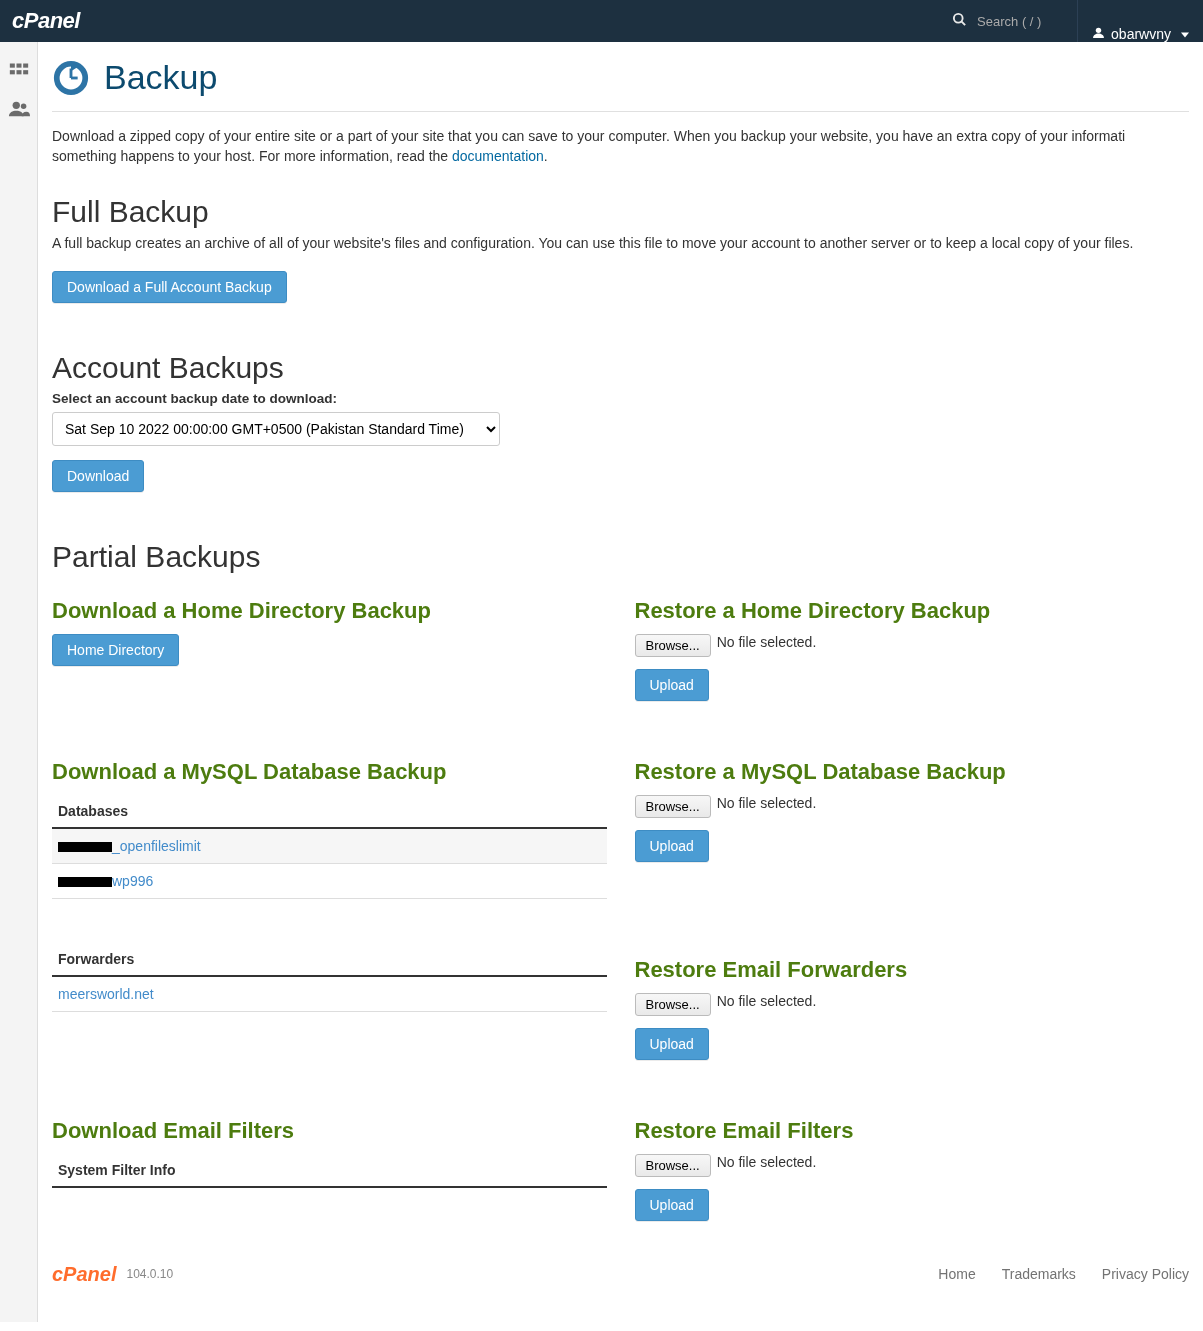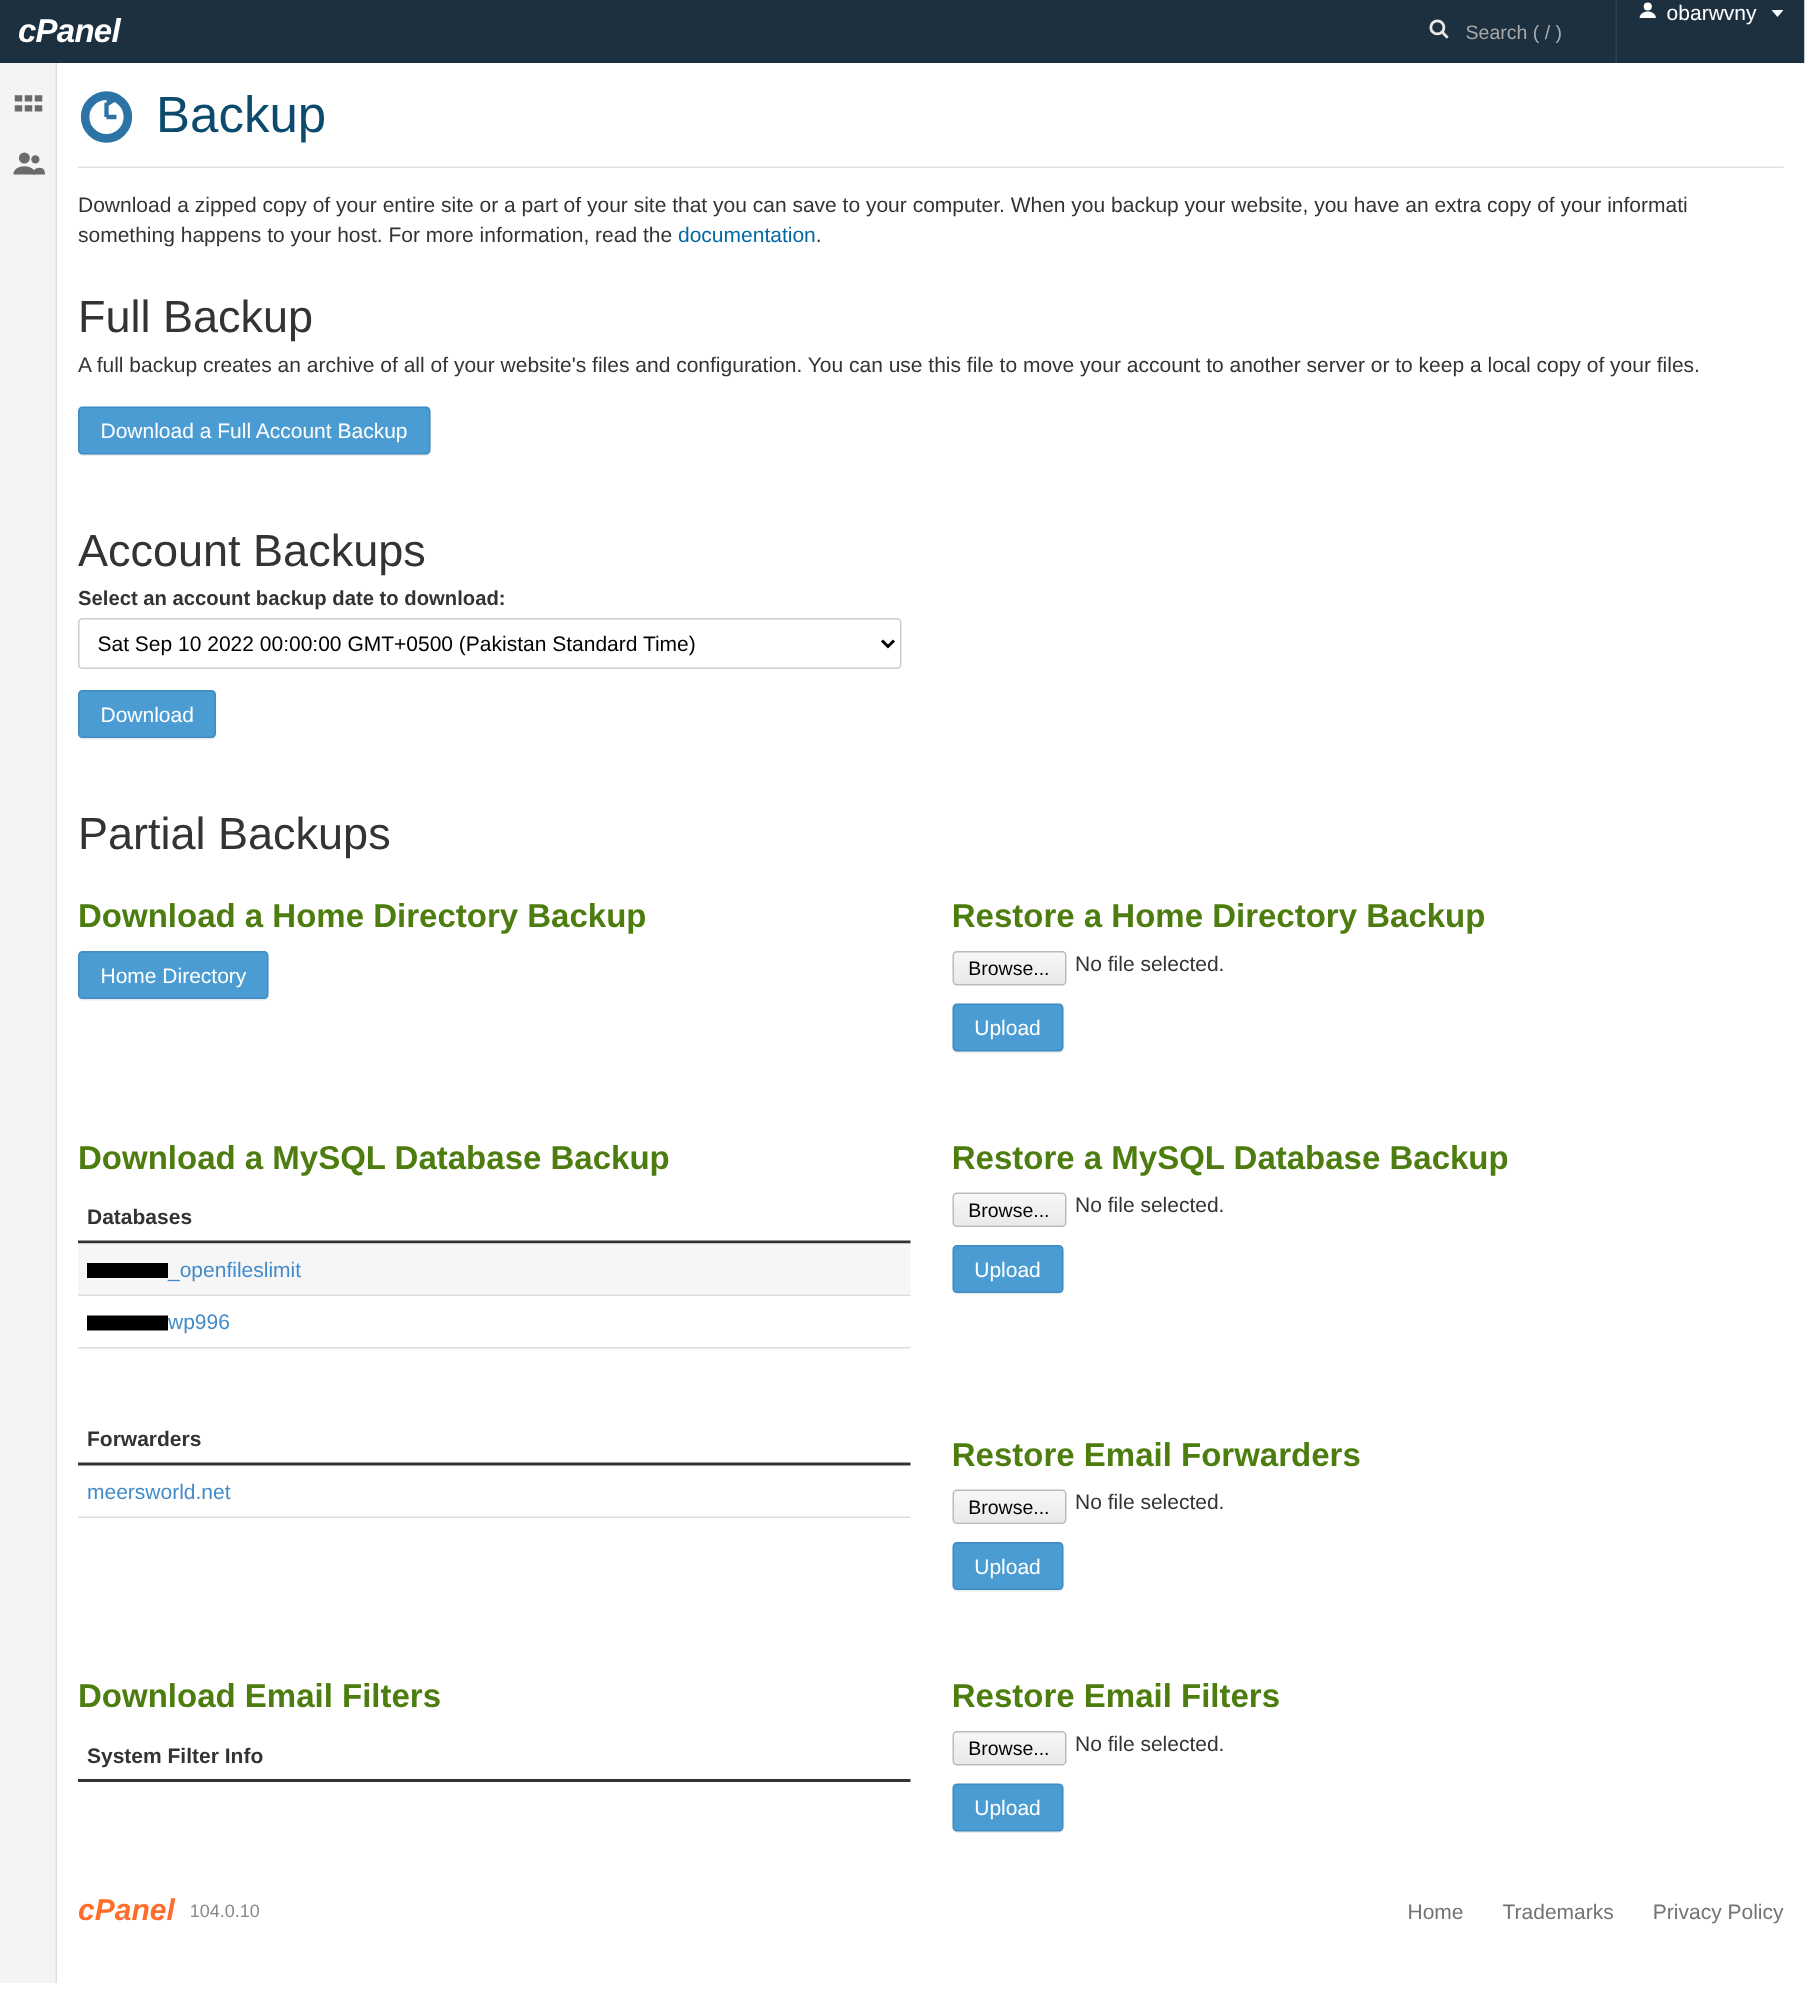--- a/index.html
+++ b/index.html
@@ -7,21 +7,21 @@
 a { color: #0369a1; text-decoration: none; }
 
 .topbar { background: #1d3040; height: 42px; display: flex; align-items: center; color: #fff; padding: 0 0 0 12px; }
 .logo { font-style: italic; font-weight: bold; font-size: 22px; letter-spacing: -0.5px; color: #fff; user-select: none; }
 .logo .cp { font-style: italic; }
 .topbar-right { margin-left: auto; display: flex; align-items: center; height: 100%; }
 .search-wrap { display: flex; align-items: center; padding: 0 10px; height: 100%; }
 .search-icon { font-size: 15px; color: #e8e8e8; margin-right: 10px; }
 .search-input { background: transparent; border: none; outline: none; color: #ccc; font-size: 13px; width: 90px; }
 .search-input::placeholder { color: #aaa; }
-.user-area { display: flex; align-items: flex-start; padding: 0 14px; height: 100%; border-left: 1px solid #2c4055; cursor: pointer; }
+.user-area { display: flex; align-items: flex-end; padding: 0 14px; height: 100%; border-left: 1px solid #2c4055; cursor: pointer; }
 .user-area .usericon { margin-right: 6px; font-size: 14px; }
 .user-area .caret { margin-left: 10px; }
 
 .body-wrap { display: flex; }
 .sidebar { width: 38px; background: #f4f4f4; border-right: 1px solid #ddd; padding-top: 10px; min-height: 488px; }
 .sidebar-icon { display: flex; justify-content: center; align-items: center; height: 38px; color: #6b6b6b; font-size: 18px; cursor: pointer; }
 
 .main { flex: 1; padding: 8px 14px 30px 14px; }
 .page-header { display: flex; align-items: center; padding: 8px 0 14px 0; border-bottom: 1px solid #e0e0e0; margin-bottom: 14px; }
 .page-header-icon { width: 38px; height: 38px; margin-right: 14px; }
@@ -30,21 +30,21 @@
 .desc { font-size: 14px; color: #333; line-height: 1.45; margin-bottom: 28px; }
 
 h2.section { font-size: 30px; font-weight: 400; color: #333; margin-top: 14px; margin-bottom: 6px; }
 h3.subsection { font-size: 22px; font-weight: 700; color: #4d7c0f; margin-bottom: 10px; margin-top: 14px; }
 .section-desc { font-size: 14px; margin-bottom: 20px; }
 
 .label { font-weight: bold; font-size: 13.5px; margin-bottom: 6px; display: block; }
 
 .btn { display: inline-block; background: #4b9cd3; color: #fff; border: 1px solid #3d8cc3; padding: 7px 14px; font-size: 14px; border-radius: 3px; cursor: pointer; box-shadow: 0 1px 0 rgba(0,0,0,.08); text-align: right; }
 
-select.form-control { width: 549px; max-width: 100%; padding: 7px 8px; font-size: 14px; border: 1px solid #ccc; border-radius: 3px; background: #fff; margin-bottom: 14px; height: 34px; }
+select.form-control { width: 448px; max-width: 100%; padding: 7px 8px; font-size: 14px; border: 1px solid #ccc; border-radius: 3px; background: #fff; margin-bottom: 14px; height: 34px; }
 
 .two-col { display: flex; gap: 28px; margin-top: 10px; }
 .col { flex: 1; min-width: 0; }
 
 .table-head { font-weight: bold; font-size: 14px; padding: 8px 6px; border-bottom: 2px solid #333; }
 .table-row { padding: 9px 6px; border-bottom: 1px solid #ddd; font-size: 14px; }
 .table-row.striped:nth-child(odd) { background: #f6f6f6; }
 .table-row a { color: #428bca; }
 
 .redacted { display: inline-block; background: #000; height: 10px; vertical-align: middle; }

